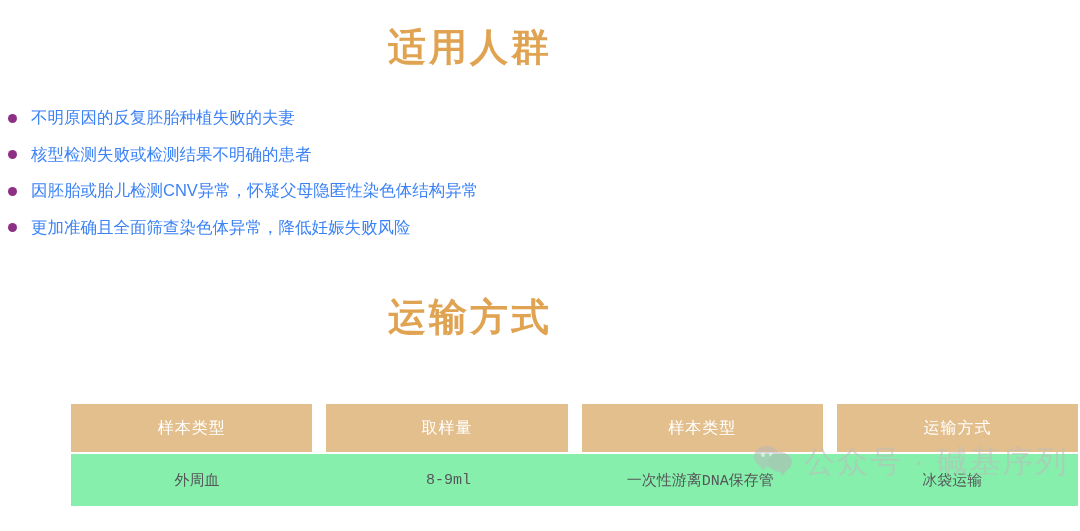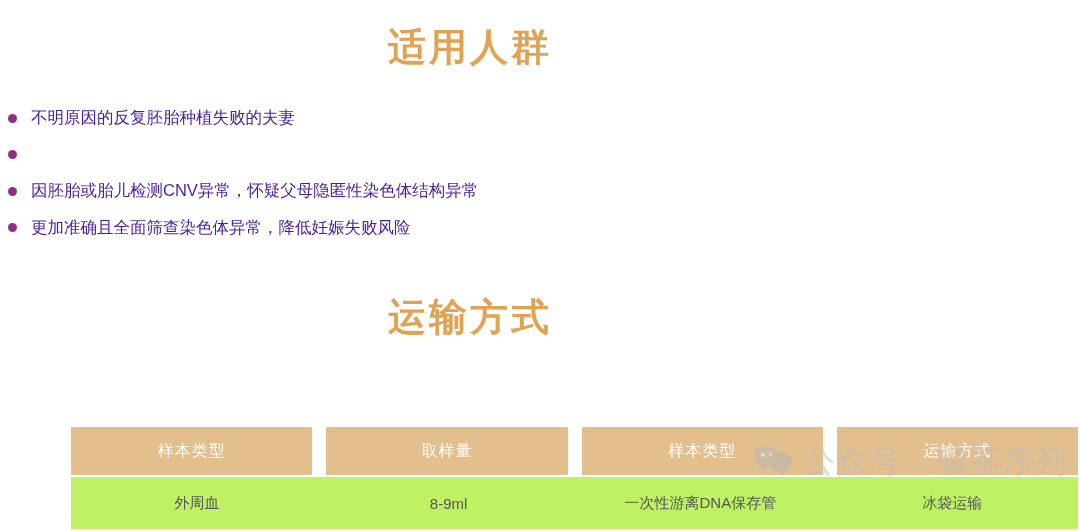--- a/index.html
+++ b/index.html
@@ -62,31 +62,32 @@
   .bullet-dot {
     width: 9px;
     height: 9px;
     border-radius: 50%;
     background: #8e2f86;
     flex: 0 0 auto;
     margin-right: 14px;
   }
   .bullet-text {
     font-size: 16.5px;
-    color: #4c1d95;
+    color: #3b82f6;
     line-height: 1.2;
     white-space: nowrap;
   }
 
   
   .sample-table {
     position: absolute;
     left: 71px;
-    top: 427px;
+    top: 404px;
     width: 1007px;
+    font-family: Liberation Mono, monospace;
   }
   .table-row {
     display: flex;
     width: 100%;
   }
   .table-header-row {
     height: 48px;
     background: #ffffff;
   }
   .table-header-cell {
@@ -97,21 +98,21 @@
     display: flex;
     align-items: center;
     justify-content: center;
     letter-spacing: 1px;
   }
   .table-header-cell + .table-header-cell {
     margin-left: 14px;
   }
   .table-body-row {
     height: 52px;
-    background: #bef264;
+    background: #86efac;
     margin-top: 2px;
   }
   .table-body-cell {
     flex: 1 1 0;
     display: flex;
     align-items: center;
     justify-content: center;
     font-size: 15px;
     color: #555759;
   }
@@ -198,20 +199,21 @@
 
   <div id="heading-target" class="section-heading">适用人群</div>
 
   <ul class="bullet-list">
     <li class="bullet-item">
       <span class="bullet-dot"></span>
       <span class="bullet-text">不明原因的反复胚胎种植失败的夫妻</span>
     </li>
     <li class="bullet-item">
       <span class="bullet-dot"></span>
+      <span class="bullet-text">核型检测失败或检测结果不明确的患者</span>
     </li>
     <li class="bullet-item">
       <span class="bullet-dot"></span>
       <span class="bullet-text">因胚胎或胎儿检测CNV异常，怀疑父母隐匿性染色体结构异常</span>
     </li>
     <li class="bullet-item">
       <span class="bullet-dot"></span>
       <span class="bullet-text">更加准确且全面筛查染色体异常，降低妊娠失败风险</span>
     </li>
   </ul>

